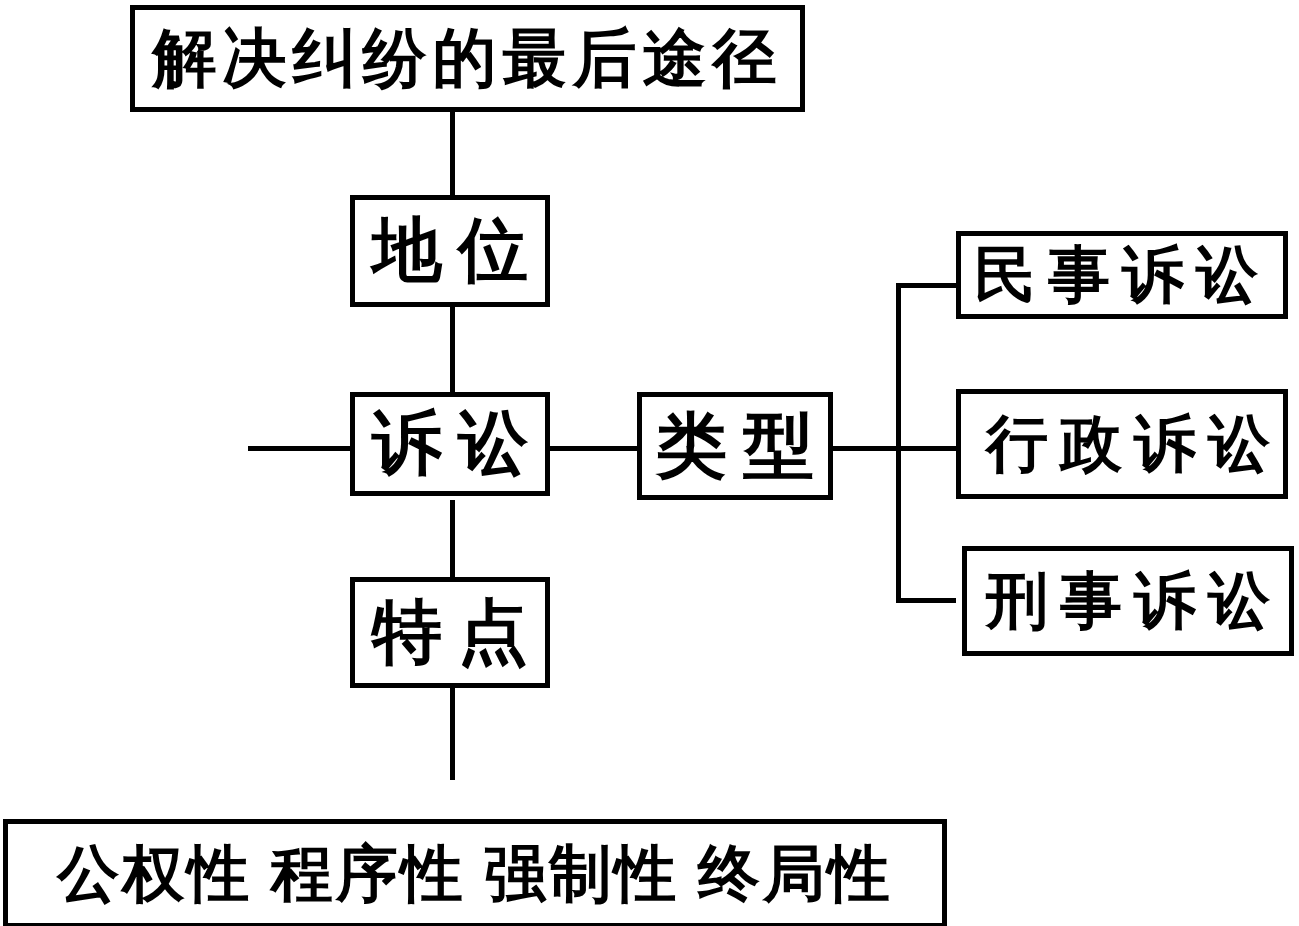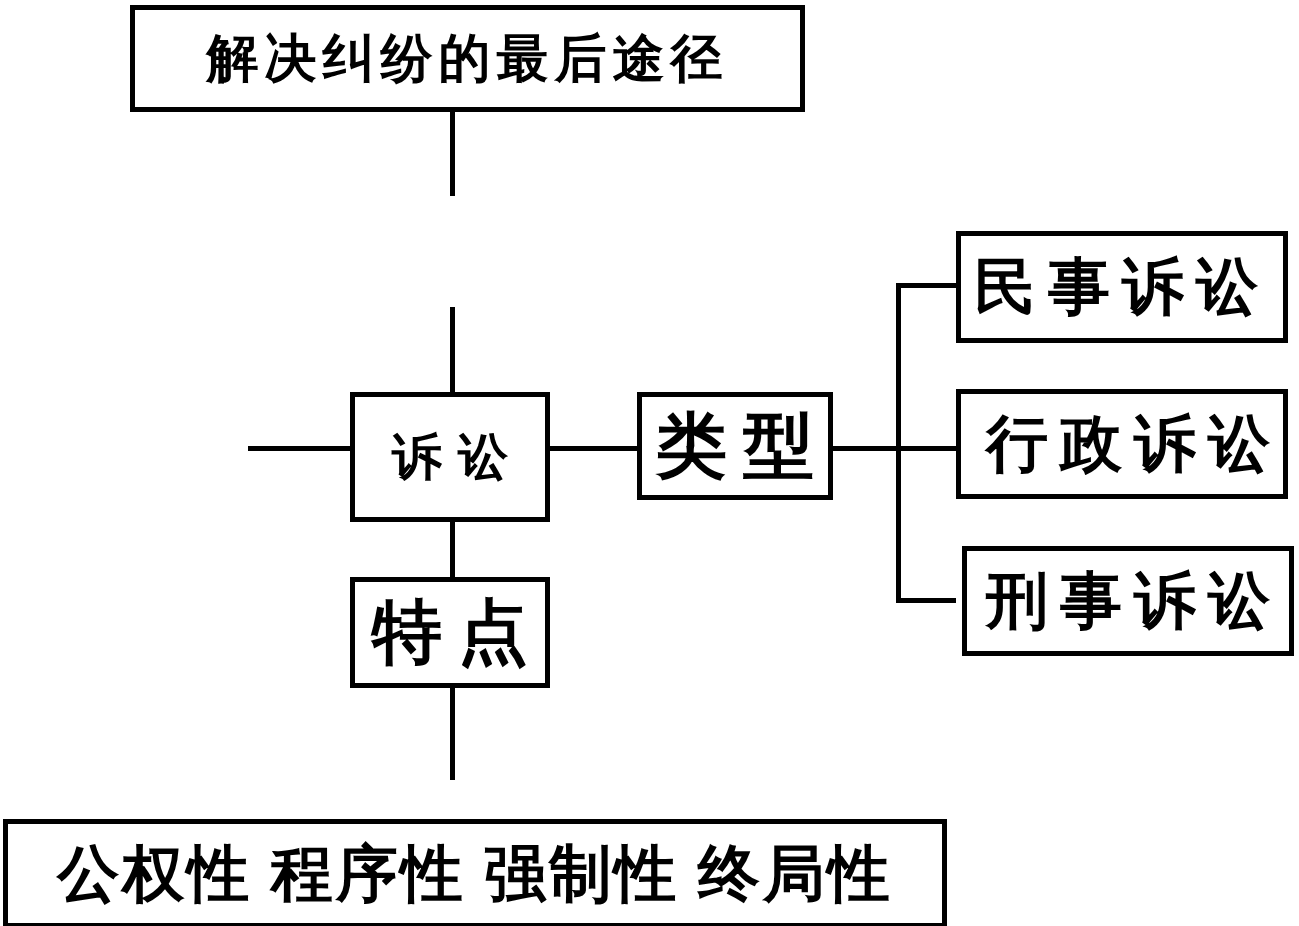--- a/index.html
+++ b/index.html
@@ -23,40 +23,40 @@
     background: #ffffff;
     display: flex;
     align-items: center;
     justify-content: center;
     font-weight: bold;
     white-space: nowrap;
     line-height: 1;
   }
   .node-root {
     left: 130px; top: 5px; width: 675px; height: 107px;
-    font-size: 52px; letter-spacing: 6px; padding-left: 0;
+    font-size: 64px; letter-spacing: 6px; padding-left: 0;
   }
   .node-status {
     left: 350px; top: 195px; width: 200px; height: 112px;
     font-size: 70px; letter-spacing: 16px; padding-left: 16px;
   }
   .node-meaning {
     left: 47px; top: 392px; width: 201px; height: 108px;
     font-size: 70px; letter-spacing: 16px; padding-left: 16px;
   }
   .node-litigation {
-    left: 350px; top: 392px; width: 200px; height: 130px;
-    font-size: 50px; letter-spacing: 16px; padding-left: 16px;
+    left: 350px; top: 392px; width: 200px; height: 104px;
+    font-size: 70px; letter-spacing: 16px; padding-left: 16px;
   }
   .node-type {
     left: 637px; top: 392px; width: 196px; height: 108px;
     font-size: 71px; letter-spacing: 16px; padding-left: 16px;
   }
   .node-civil {
-    left: 956px; top: 231px; width: 332px; height: 112px;
+    left: 956px; top: 231px; width: 332px; height: 88px;
     font-size: 62px; letter-spacing: 12px; 
   }
   .node-administrative {
     left: 956px; top: 389px; width: 332px; height: 110px;
     font-size: 62px; letter-spacing: 12px; padding-left: 24px;
   }
   .node-criminal {
     left: 956px; top: 546px; width: 332px; height: 110px;
     font-size: 62px; letter-spacing: 12px; padding-left: 12px; margin-left: 6px;
   }
@@ -97,20 +97,21 @@
   <div class="line line-features-list"></div>
   <div class="line line-meaning-litigation"></div>
   <div class="line line-litigation-type"></div>
   <div class="line line-type-branch"></div>
   <div class="line line-branch-trunk"></div>
   <div class="line line-branch-civil"></div>
   <div class="line line-branch-criminal"></div>
 
   <div class="node node-root">解决纠纷的最后途径</div>
 
+  <div class="node node-status">地位</div>
 
 
   <div class="node node-litigation">诉讼</div>
 
   <div class="node node-type">类型</div>
 
   <div class="node node-civil">民事诉讼</div>
 
   <div class="node node-administrative">行政诉讼</div>
 

